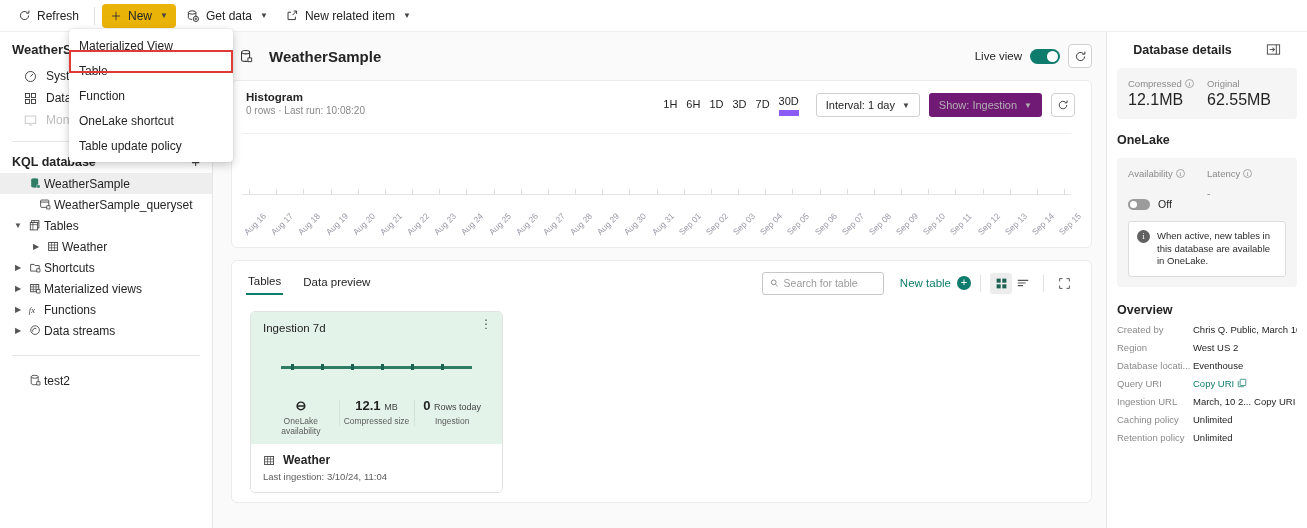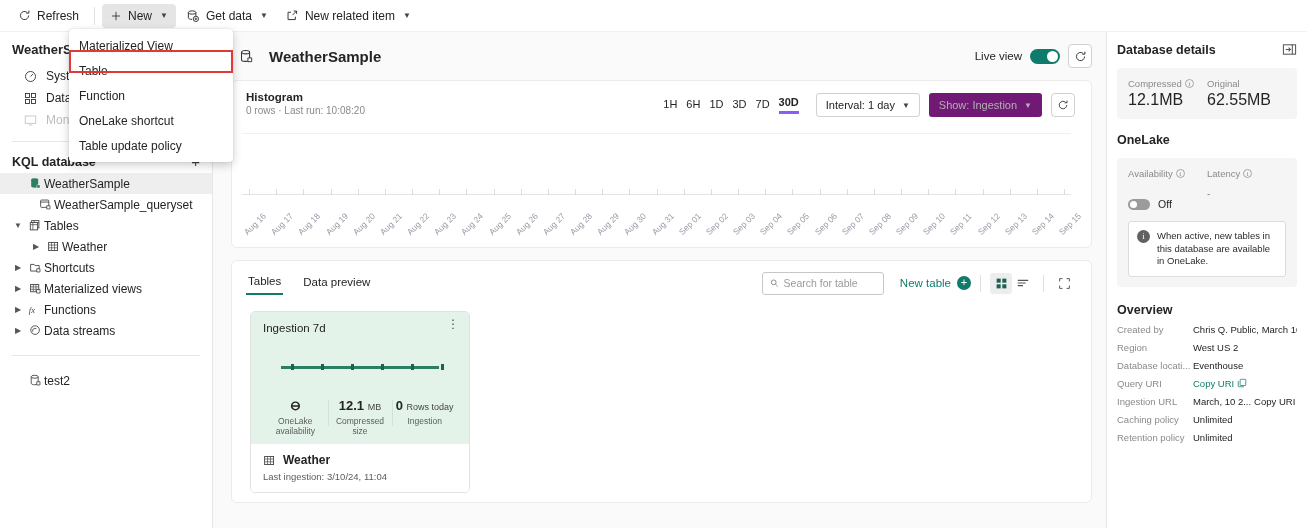--- a/index.html
+++ b/index.html
@@ -16,21 +16,21 @@
   .toolbar {
     position: absolute; left: 0; top: 0; width: 1307px; height: 32px;
     background: #ffffff; display: flex; align-items: center;
     padding-left: 10px; gap: 2px; border-bottom: 1px solid #f0f0f0;
   }
   .tb-btn {
     display: flex; align-items: center; gap: 6px; height: 24px;
     padding: 0 8px; border-radius: 4px; font-size: 12px; color: #242424;
     white-space: nowrap; cursor: pointer; background: transparent;
   }
-  .tb-btn.active { background: #e5e5e5; }
+  .tb-btn.active { background: #eab308; }
   .tb-sep { width: 1px; height: 18px; background: #e0e0e0; margin: 0 5px; }
   .chev { font-size: 8px; color: #444; margin-left: 2px; }
 
   
   .menu {
     position: absolute; left: 69px; top: 29px; width: 164px;
     background: #ffffff; border-radius: 4px;
     box-shadow: 0 3px 10px rgba(0,0,0,.20), 0 0 2px rgba(0,0,0,.12);
     padding: 4px 0; z-index: 60;
   }
@@ -131,21 +131,21 @@
   .hist-head {
     display: flex; align-items: flex-start; padding: 10px 16px 0 14px;
   }
   .hist-title { font-size: 11.5px; font-weight: bold; color: #242424; }
   .hist-sub { font-size: 10px; color: #8a8a8a; margin-top: 2px; }
   .range-row { display: flex; align-items: center; gap: 9px; margin-top: 2px; }
   .range-opt {
     font-size: 11px; color: #242424; cursor: pointer; padding-bottom: 3px;
   }
   .range-opt.active {
-    border-bottom: 3px solid #8b5cf6; font-weight: bold;
+    border-bottom: 6px solid #8b5cf6; font-weight: normal;
   }
   .sel-btn {
     height: 24px; border: 1px solid #d1d1d1; border-radius: 3px; background: #fff;
     display: flex; align-items: center; gap: 5px; padding: 0 9px;
     font-size: 11px; color: #242424; cursor: pointer; white-space: nowrap;
   }
   .sel-btn.disabled {
     border-color: transparent; background: #701a75; color: #b0b0b0; cursor: default;
   }
 
@@ -188,21 +188,21 @@
     color: #fff; font-size: 11px; line-height: 13px; text-align: center;
   }
   .vsep { width: 1px; height: 17px; background: #e0e0e0; margin: 0 9px; }
   .vtoggle {
     width: 22px; height: 21px; border-radius: 3px; display: flex;
     align-items: center; justify-content: center; cursor: pointer;
   }
   .vtoggle.active { background: #ededed; }
 
   .tcard {
-    width: 220px; border: 1px solid #e2e2e2; border-radius: 5px;
+    width: 253px; border: 1px solid #e2e2e2; border-radius: 5px;
     overflow: hidden; margin: 16px 0 0 18px;
   }
   .tcard-top { background: #e3f3ea; padding: 10px 12px 8px 12px; position: relative; }
   .tcard-title { font-size: 11.5px; color: #242424; }
   .kebab {
     position: absolute; right: 10px; top: 8px; font-size: 12px;
     color: #4a4a4a; cursor: pointer; line-height: 9px; letter-spacing: 0;
   }
   .spark { height: 34px; position: relative; margin-top: 16px; }
   .spark-line {
@@ -226,21 +226,21 @@
     display: flex; align-items: center; gap: 7px;
     font-size: 12px; font-weight: bold; color: #242424;
   }
   .tcard-ing { font-size: 9.5px; color: #5c5c5c; margin-top: 4px; }
 
   
   .rpanel {
     position: absolute; left: 1106px; top: 32px; width: 201px; height: 496px;
     background: #ffffff; border-left: 1px solid #e6e6e6; padding: 10px 10px 0 10px;
   }
-  .rp-head { display: flex; align-items: center; justify-content: space-between; gap: 34px; }
+  .rp-head { display: flex; align-items: center; justify-content: center; gap: 34px; }
   .rp-title { font-size: 12.5px; font-weight: bold; color: #242424; }
   .rp-box { background: #f5f5f5; border-radius: 4px; padding: 10px 11px; margin-top: 11px; }
   .rp-cols { display: flex; }
   .rp-col { flex: 1; }
   .rp-lbl { font-size: 9.5px; color: #8a8a8a; display: flex; align-items: center; gap: 3px; }
   .rp-val { font-size: 16px; color: #242424; margin-top: 2px; }
   .rp-sec { font-size: 12.5px; font-weight: bold; color: #242424; margin-top: 14px; }
   .mini-toggle {
     width: 22px; height: 11px; border-radius: 6px; background: #9b9b9b;
     position: relative; cursor: pointer;

